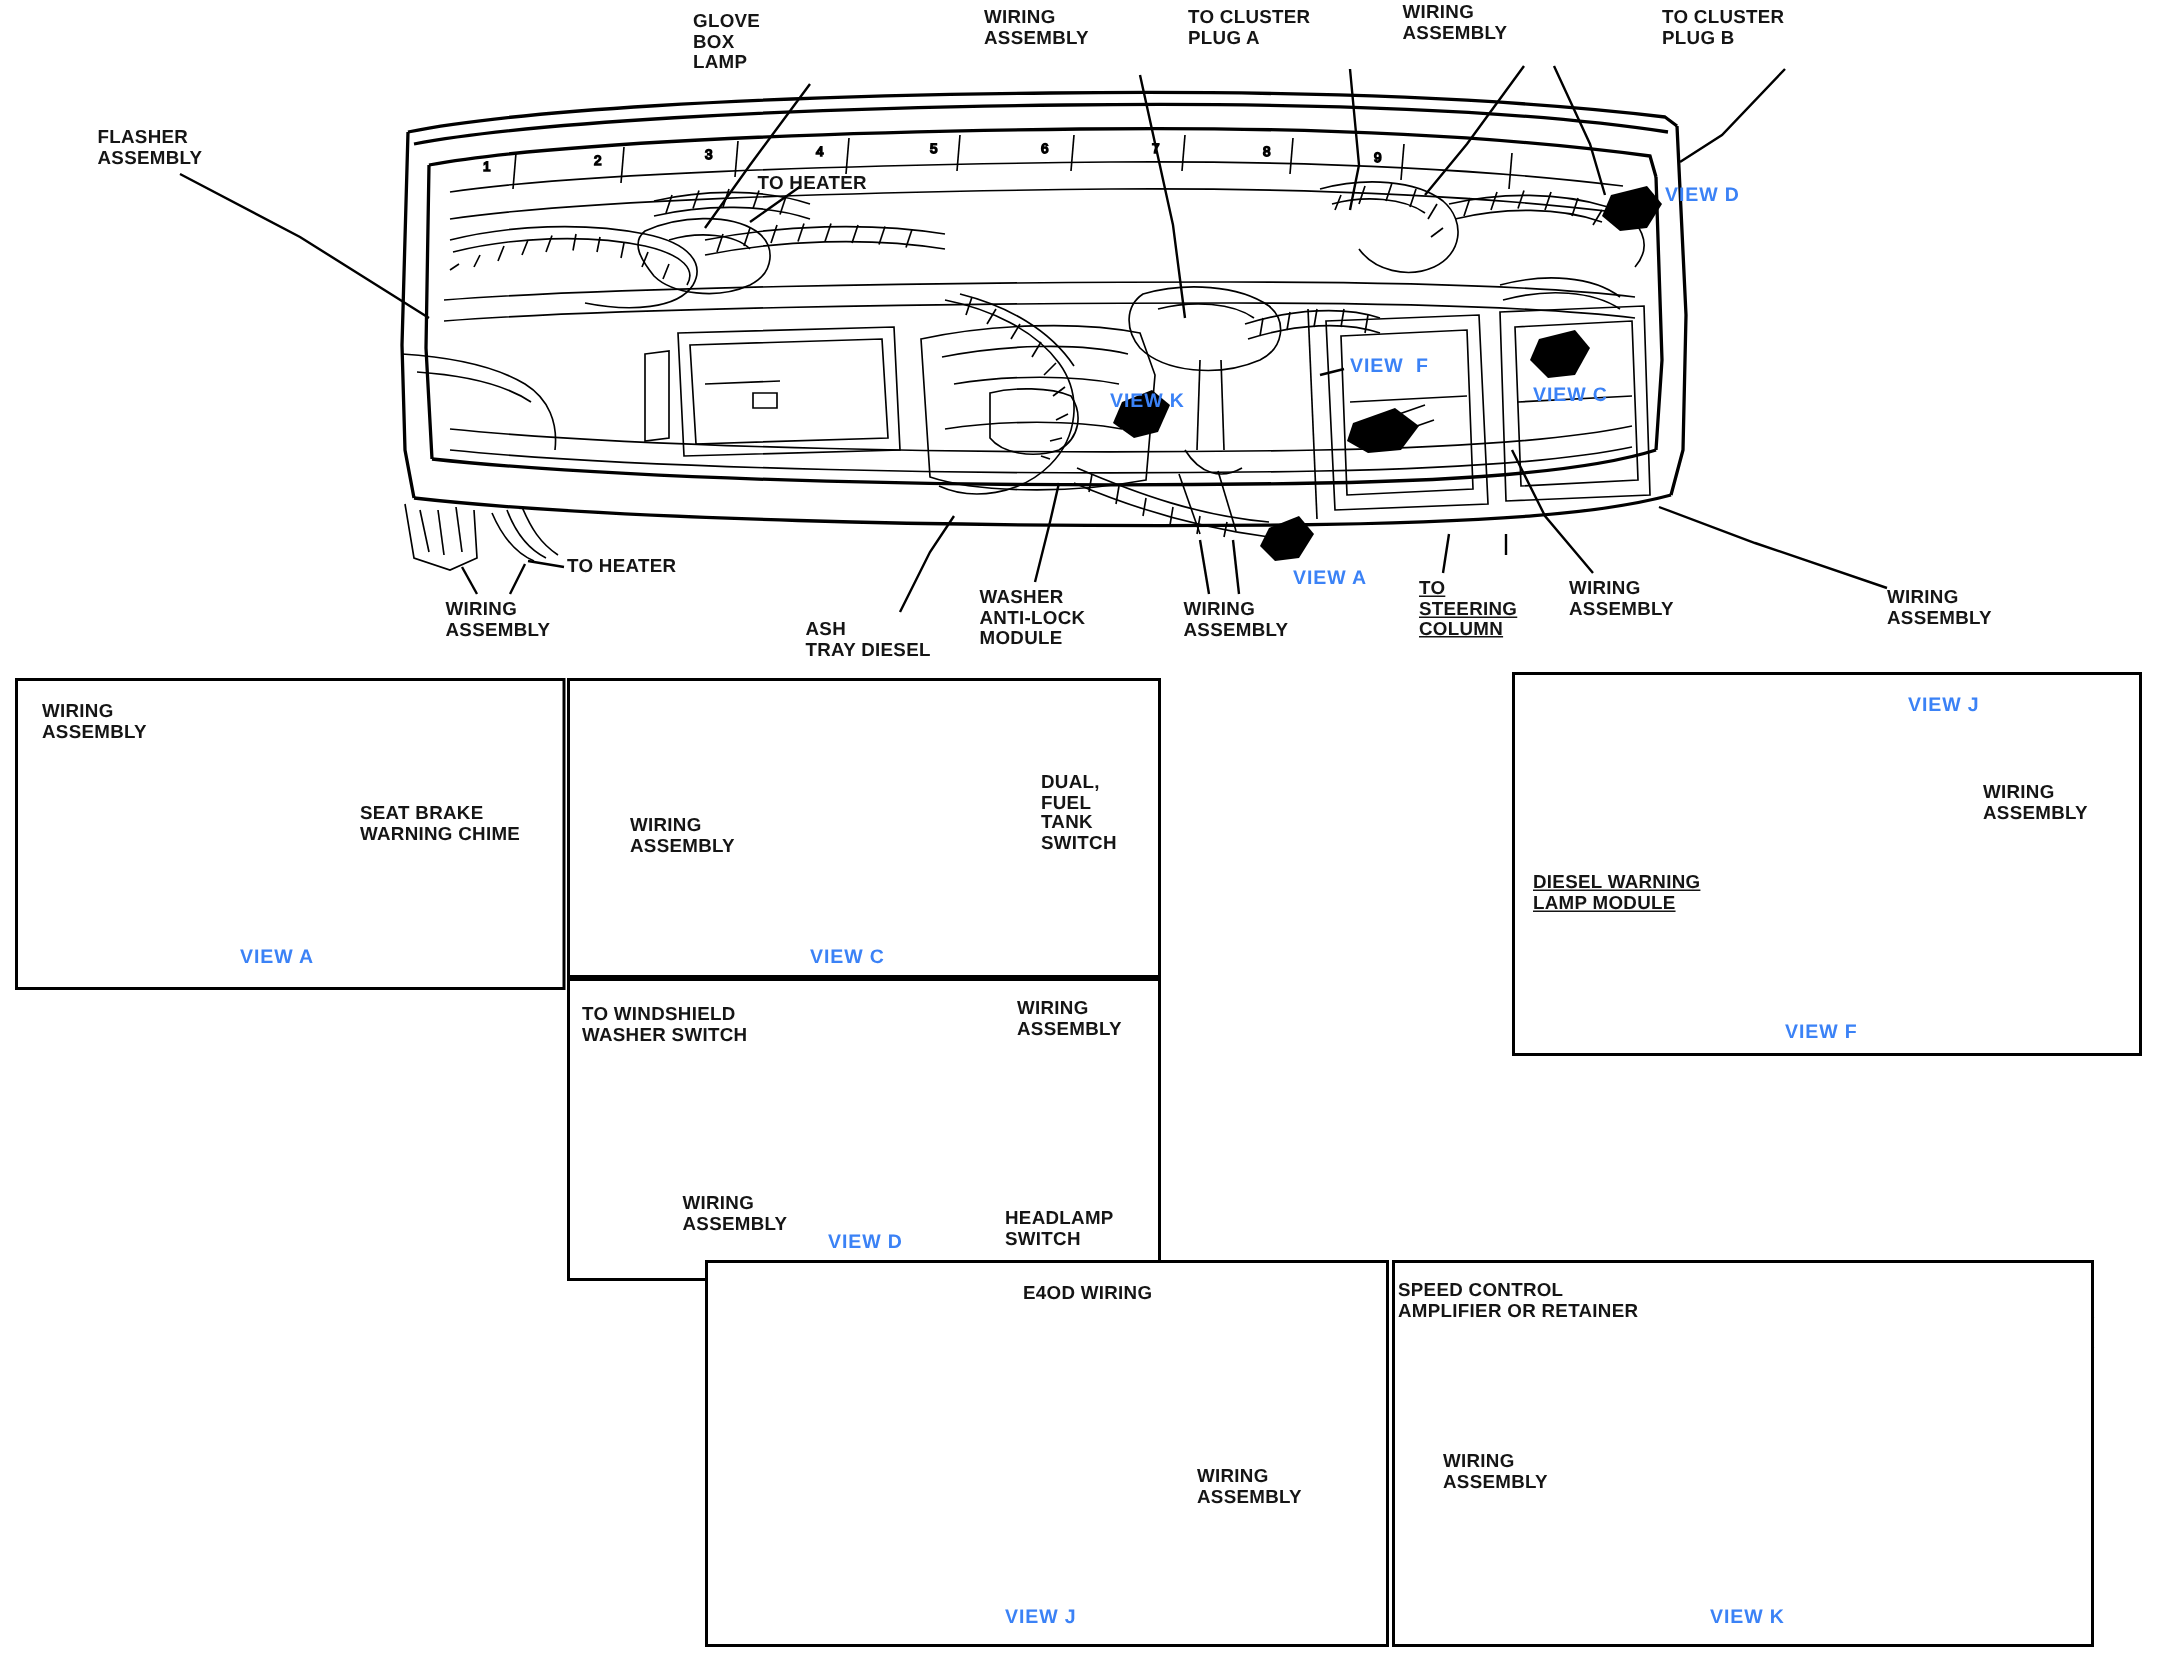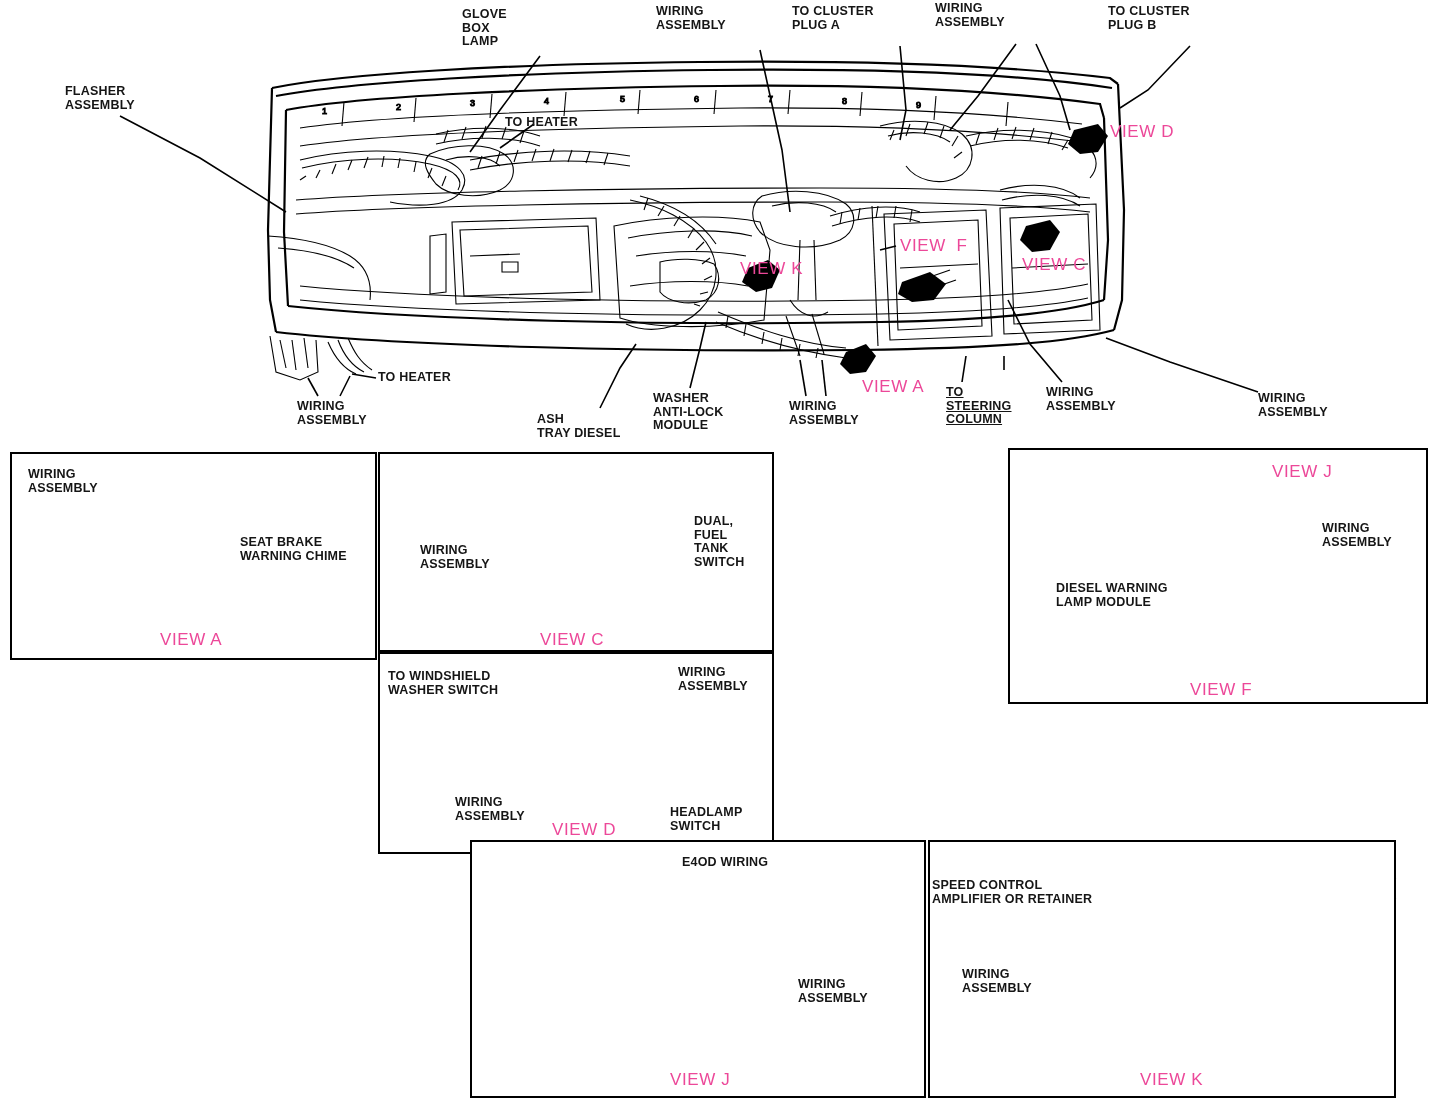--- a/index.html
+++ b/index.html
@@ -27,24 +27,24 @@
     font-weight: bold;
     line-height: 13.5px;
     letter-spacing: 0.2px;
     color: #151515;
     white-space: pre;
     text-align: left;
   }
   .lbl.c { text-align: left; }
   .viewtag {
     position: absolute;
-    font-size: 17px;
-    font-weight: normal;
+    font-size: 13px;
+    font-weight: bold;
     letter-spacing: 0.6px;
-    color: #ec4899;
+    color: #3b82f6;
     white-space: pre;
   }
   .panel {
     position: absolute;
     border: 2.5px solid #000;
     background: #fff;
     box-sizing: border-box;
   }
   svg.art {
     position: absolute;
@@ -530,28 +530,28 @@
 ASSEMBLY</div>
   <div class="lbl" style="left:455px; top:796px;">WIRING
 ASSEMBLY</div>
   <div class="lbl" style="left:670px; top:806px;">HEADLAMP
 SWITCH</div>
   <div class="viewtag" style="left:552px; top:820px;">VIEW D</div>
 
   <div class="viewtag" style="left:1272px; top:462px;">VIEW J</div>
   <div class="lbl" style="left:1322px; top:522px;">WIRING
 ASSEMBLY</div>
-  <div class="lbl" style="left:1056px; top:582px;">DIESEL WARNING
+  <div class="lbl" style="left:1022px; top:582px;text-decoration:underline;">DIESEL WARNING
 LAMP MODULE</div>
   <div class="viewtag" style="left:1190px; top:680px;">VIEW F</div>
 
   <div class="lbl" style="left:682px; top:856px;">E4OD WIRING</div>
   <div class="lbl" style="left:798px; top:978px;">WIRING
 ASSEMBLY</div>
   <div class="viewtag" style="left:670px; top:1070px;">VIEW J</div>
 
-  <div class="lbl" style="left:932px; top:854px;margin-top:25px;">SPEED CONTROL
+  <div class="lbl" style="left:932px; top:854px;">SPEED CONTROL
 AMPLIFIER OR RETAINER</div>
   <div class="lbl" style="left:962px; top:968px;">WIRING
 ASSEMBLY</div>
   <div class="viewtag" style="left:1140px; top:1070px;">VIEW K</div>
 
 </div>
 
 </body></html>

